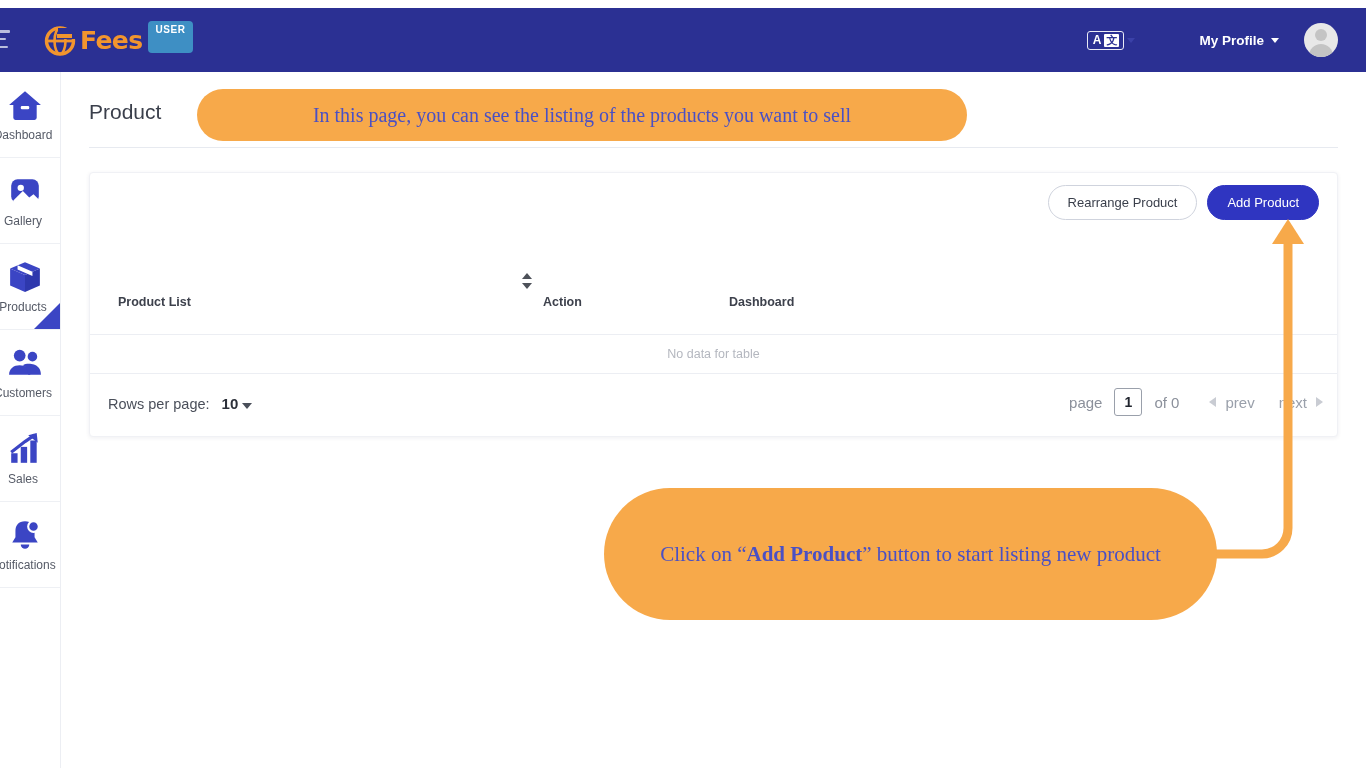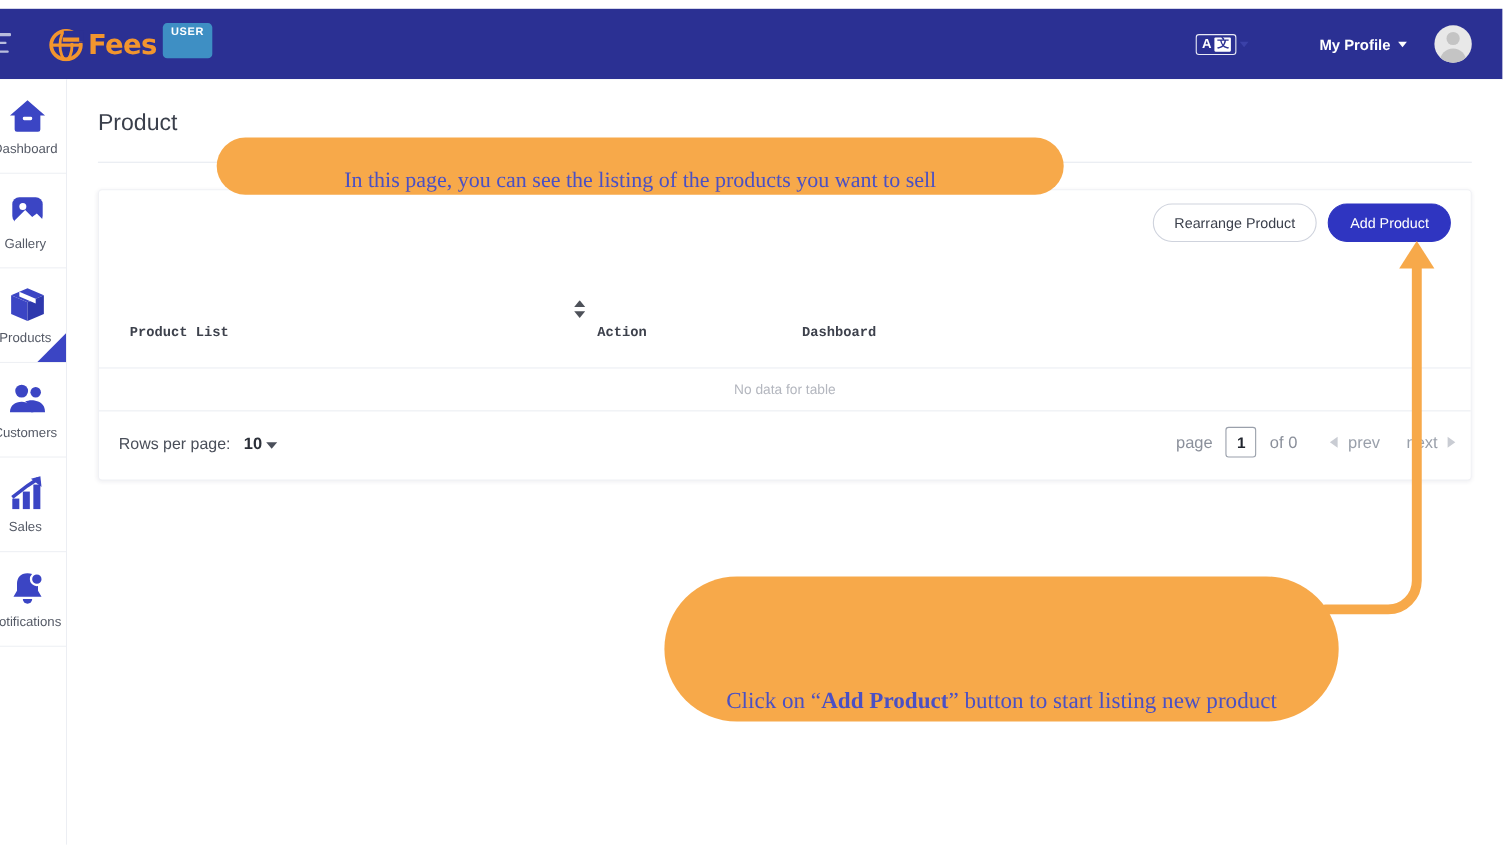--- a/index.html
+++ b/index.html
@@ -134,21 +134,21 @@
   .btn-primary { background: #2f35c1; border: 1px solid #2f35c1; color: #ffffff; }
 
   .sort-icon {
     position: absolute; left: 430px; top: 100px; width: 14px; height: 16px;
   }
   .table-head {
     position: absolute; left: 0; top: 122px; width: 100%; height: 32px;
   }
   .th {
     position: absolute; font-size: 12.5px; font-weight: 700; color: #3d414c;
-    font-family: Liberation Mono, monospace;
+    font-family: Liberation Sans, sans-serif;
   }
   .th-1 { left: 28px; top: 0; }
   .th-2 { left: 453px; top: 0; }
   .th-3 { left: 639px; top: 0; }
   .table-sep { position: absolute; left: 0; top: 161px; width: 100%; height: 1px; background: #eceef3; }
   .empty-row {
     position: absolute; left: 0; top: 162px; width: 100%; height: 38px;
     display: flex; align-items: center; justify-content: center;
   }
   .empty-text { font-size: 12.5px; color: #b4b7bf; font-family: "Liberation Sans", sans-serif; }
@@ -183,21 +183,21 @@
     width: 0; height: 0; border-top: 5px solid transparent; border-bottom: 5px solid transparent;
     border-left: 7px solid #c9ccd3; margin-left: 9px;
   }
   .pg-btn { font-size: 15px; color: #9aa0ab; }
   .pg-gap { width: 24px; }
 
   
   .callout {
     position: absolute; background: #f7a94a; color: #4a50c4;
     font-family: "Liberation Serif", serif;
-    display: flex; align-items: flex-end; justify-content: center; text-align: center; margin-top: 36px;
+    display: flex; align-items: center; justify-content: center; text-align: center;
   }
   .callout-top {
     left: 197px; top: 89px; width: 770px; height: 52px; border-radius: 26px;
     font-size: 20px; line-height: 26px;
   }
   .callout-bottom {
     left: 604px; top: 488px; width: 613px; height: 132px; border-radius: 66px;
     font-size: 21px; line-height: 38px; padding: 0 56px;
   }
   .callout-bottom b { font-weight: 700; }

